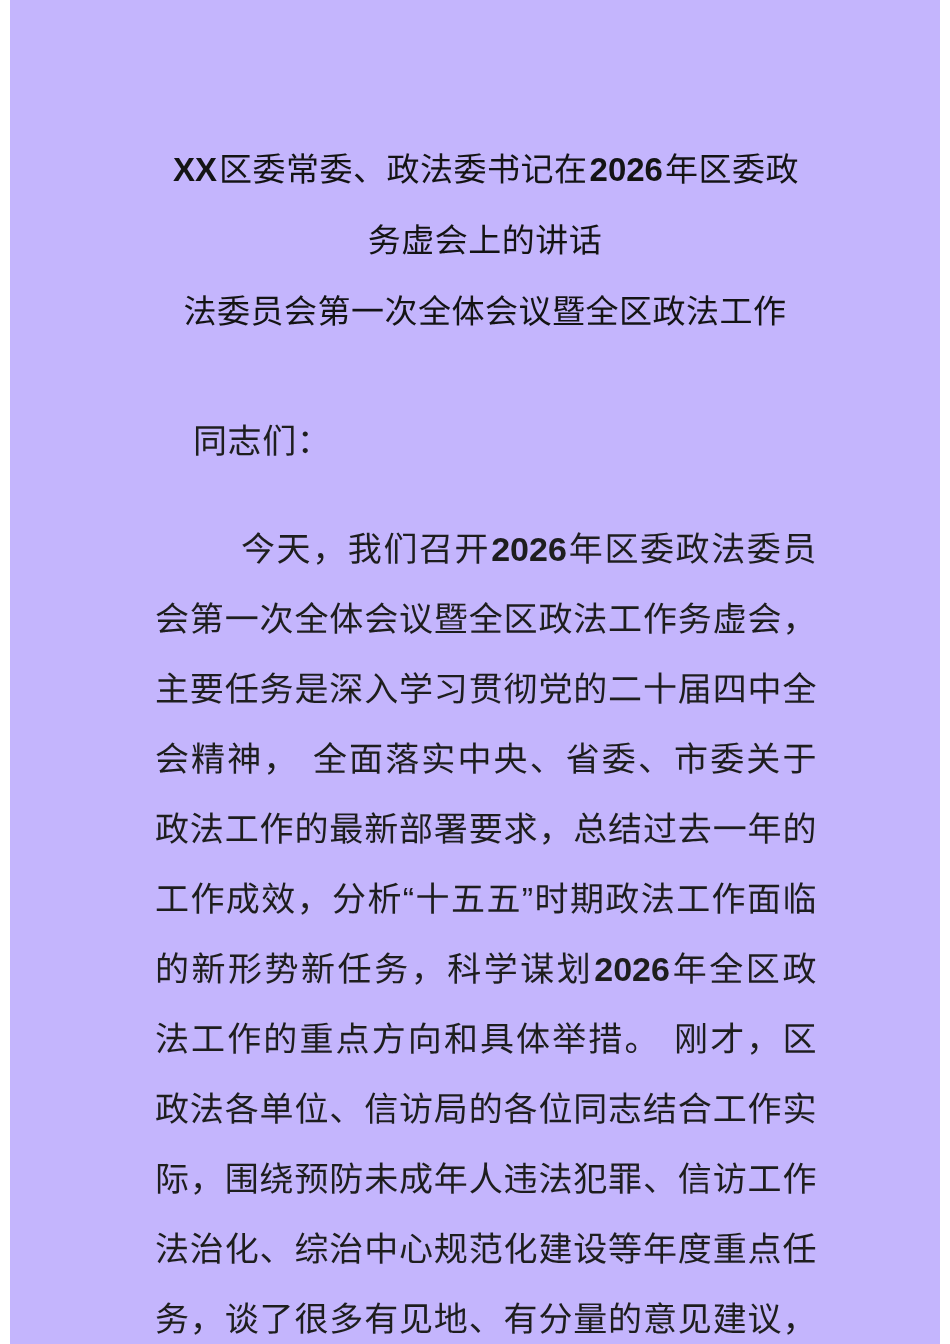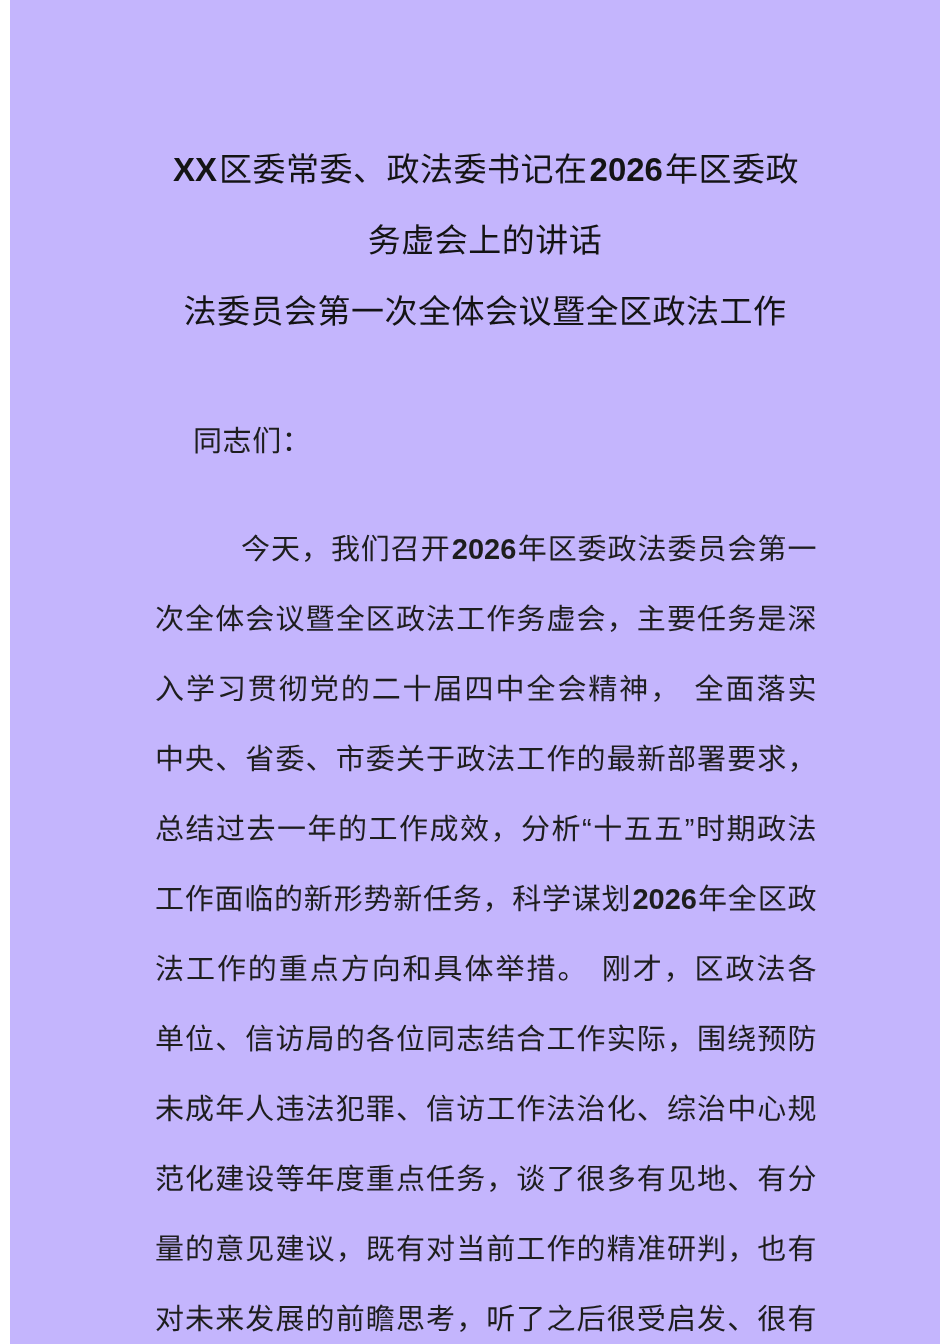--- a/index.html
+++ b/index.html
@@ -49,21 +49,21 @@
   
   .body-block {
     position: absolute;
     left: 145px;
     top: 406px;
     width: 662px;
   }
 
   .para {
     margin: 0;
-    font-size: 29px;
+    font-size: 34px;
     line-height: 70px;
     color: #1e1e1e;
     text-align: justify;
     text-justify: inter-ideograph;
     font-family: "Liberation Sans", "DejaVu Sans", sans-serif;
     font-weight: 400;
     letter-spacing: 0.6px;
   }
 
   .para.salutation {

